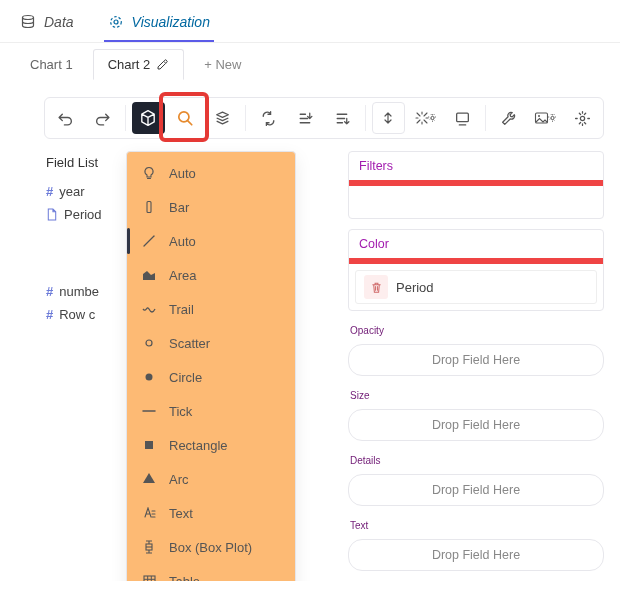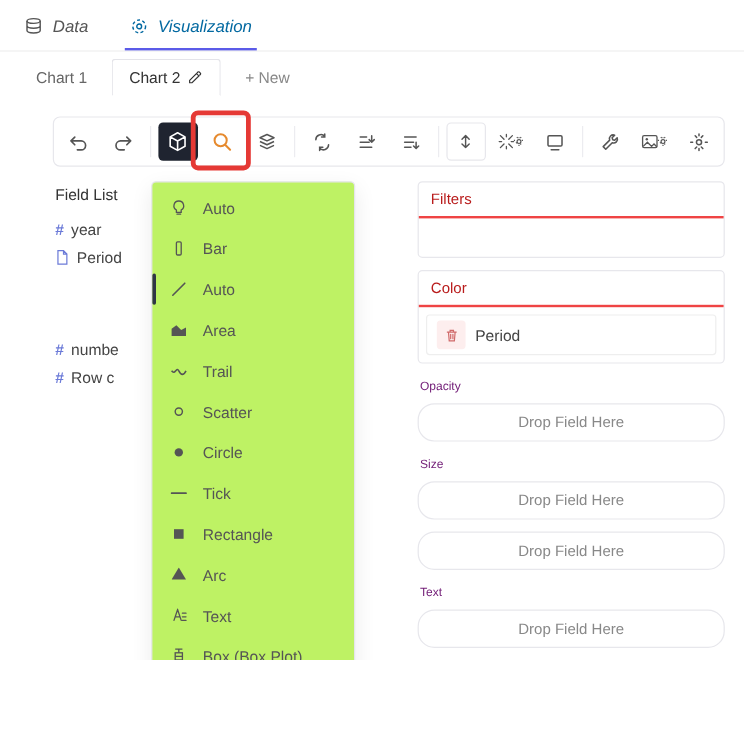--- a/index.html
+++ b/index.html
@@ -29,30 +29,30 @@
   
   .cols { display: flex; gap: 32px; margin-top: 12px; position: relative; }
   .left { width: 72px; flex: 0 0 72px; }
   .left-title { font-size: 13px; color: #333; padding: 4px 2px 10px; }
   .fld { display: flex; align-items: center; gap: 6px; padding: 4px 2px; color: #444; font-size: 13px; }
   .fld .t-num { color: #6c7bd8; font-weight: 600; }
   .fld .t-doc { color: #6c7bd8; }
   .fld-spacer { height: 54px; }
 
   
-  .dropdown { position: absolute; left: 82px; top: 0; width: 170px; background: #bef264; border: 1px solid #e5e5ea; border-radius: 4px; box-shadow: 0 6px 18px rgba(0,0,0,0.08); padding: 4px 0; z-index: 5; }
+  .dropdown { position: absolute; left: 82px; top: 0; width: 170px; background: #fdba74; border: 1px solid #e5e5ea; border-radius: 4px; box-shadow: 0 6px 18px rgba(0,0,0,0.08); padding: 4px 0; z-index: 5; }
   .dd-item { display: flex; align-items: center; gap: 12px; padding: 9px 14px; color: #555; cursor: pointer; font-size: 13px; }
   .dd-item.selected { position: relative; }
   .dd-item.selected::before { content: ""; position: absolute; left: 0; top: 4px; bottom: 4px; width: 3px; background: #2f3545; border-radius: 2px; }
   .dd-ic { width: 16px; height: 16px; display: flex; align-items: center; justify-content: center; color: #555; flex: 0 0 16px; }
 
   
   .right { flex: 1; margin-left: 200px; }
   .section { border: 1px solid #e7e7ec; border-radius: 4px; margin-bottom: 10px; }
-  .sec-title { padding: 7px 10px; font-size: 12.5px; color: #b91c1c; border-bottom: 2px solid #ef4444; }
+  .sec-title { padding: 7px 10px; font-size: 12.5px; color: #a21caf; border-bottom: 6px solid #ef4444; }
   .sec-body { padding: 6px; }
   .filters-body { height: 32px; }
   .pill { display: flex; align-items: center; gap: 8px; border: 1px solid #eee; border-radius: 3px; padding: 4px 8px; font-size: 13px; color: #444; }
   .trash { width: 24px; height: 24px; display: flex; align-items: center; justify-content: center; background: #fdeeee; color: #d06a6a; border-radius: 3px; }
   .dropzone { border: 1px solid #e7e7ec; border-radius: 14px; padding: 8px; text-align: center; color: #888; font-size: 12.5px; margin: 2px 0 10px; }
   .subhead { font-size: 10px; color: #701a75; padding: 2px 2px 6px; margin-top: 12px; }
 
   .ic { display: inline-block; }
   svg { display: block; }
 </style>
@@ -334,18 +334,19 @@
                 </svg>
             </span>
             <span>Period</span>
           </div>
         </div>
       </div>
       <div class="subhead">Opacity</div>
       <div class="dropzone">Drop Field Here</div>
       <div class="subhead">Size</div>
       <div class="dropzone">Drop Field Here</div>
+      <div class="subhead">Details</div>
       <div class="dropzone">Drop Field Here</div>
       <div class="subhead">Text</div>
       <div class="dropzone">Drop Field Here</div>
     </div>
   </div>
 </div>
 
 </body></html>

